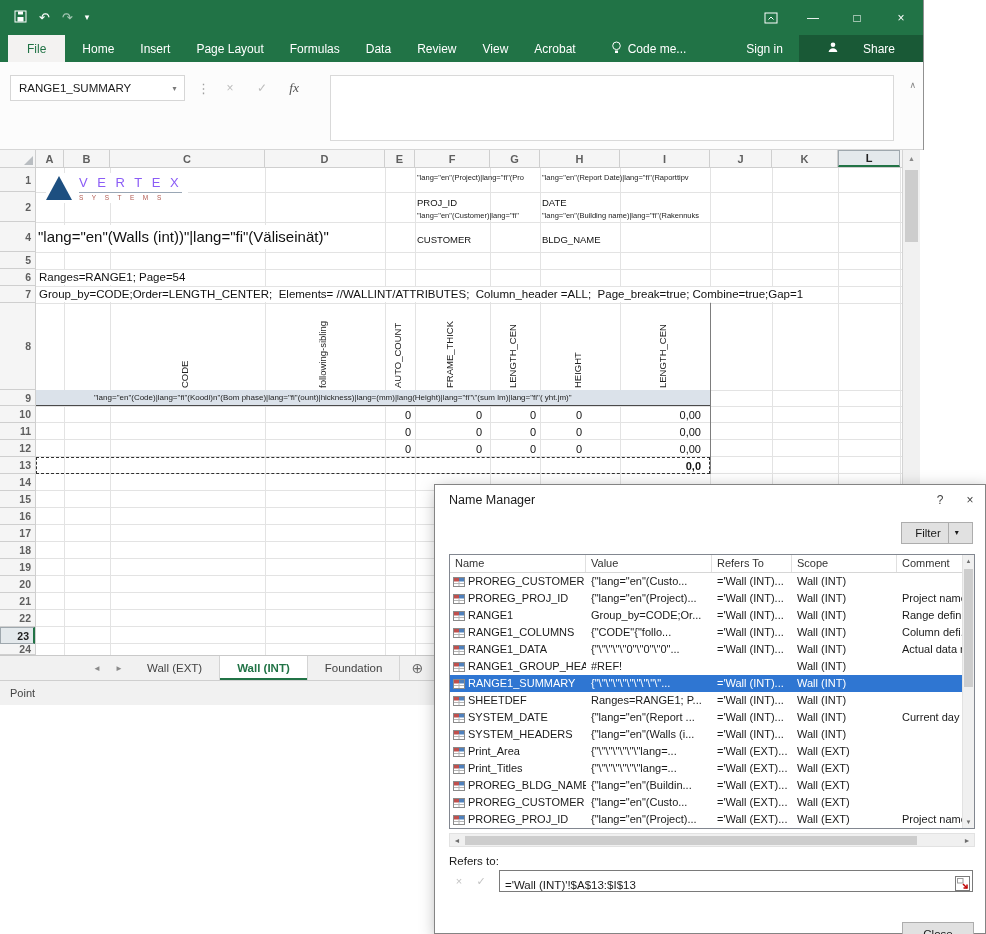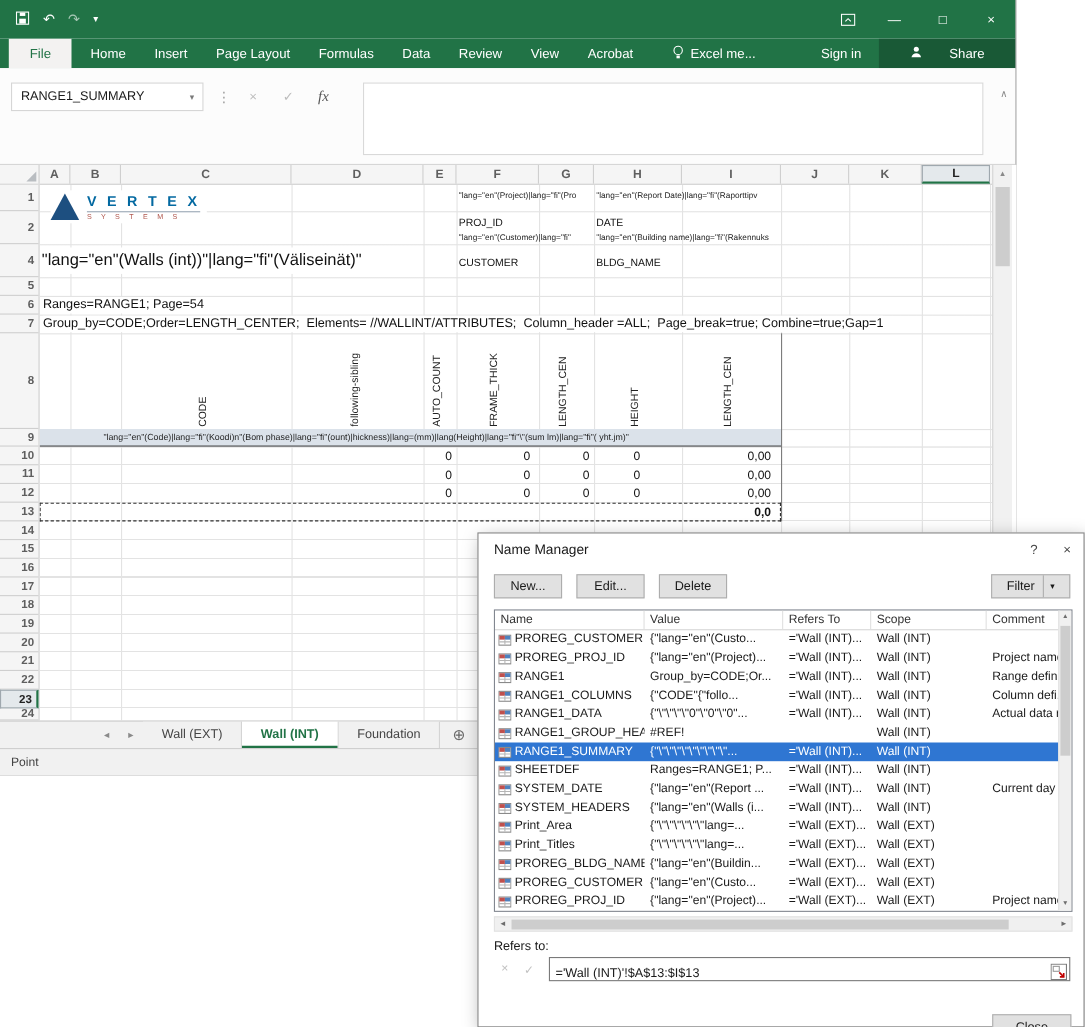--- a/index.html
+++ b/index.html
@@ -75,21 +75,21 @@
       linear-gradient(#e3e3e3,#e3e3e3),linear-gradient(#e3e3e3,#e3e3e3),
       repeating-linear-gradient(to bottom,transparent 0 16px,#e3e3e3 16px 17px);
     background-position:28px 0,74px 0,229px 0,349px 0,379px 0,454px 0,504px 0,584px 0,674px 0,736px 0,802px 0,864px 0,
       0 24px,0 54px,0 84px,0 101px,0 118px,0 135px,0 222px,0 238px,0 238px;
     background-size:1px 100%,1px 100%,1px 100%,1px 100%,1px 100%,1px 100%,1px 100%,1px 100%,1px 100%,1px 100%,1px 100%,1px 100%,
       100% 1px,100% 1px,100% 1px,100% 1px,100% 1px,100% 1px,100% 1px,100% 1px,866px 249px;
     background-repeat:no-repeat}
   .logo{position:absolute;left:10px;top:5px;display:flex;align-items:center;background:#fff;padding:2px 6px 2px 0}
   .logo .tri{width:0;height:0;border-left:13px solid transparent;border-right:13px solid transparent;
     border-bottom:24px solid #1d4f80;margin-right:7px}
-  .logo .brand{font-size:13px;font-weight:bold;color:#0369a1;letter-spacing:3px;white-space:nowrap}
+  .logo .brand{font-size:13px;font-weight:normal;color:#8b5cf6;letter-spacing:3px;white-space:nowrap}
   .logo .sub{font-size:6.5px;color:#b0584f;letter-spacing:3.4px;border-top:1px solid #9aa7b5;margin-top:2px;padding-top:1px;white-space:nowrap}
   .t7{position:absolute;font-size:7.5px;color:#222;white-space:nowrap;overflow:hidden;line-height:10px}
   .t9{position:absolute;font-size:9.5px;color:#111;white-space:nowrap;line-height:12px}
   .cell-title{position:absolute;left:2px;top:57px;font-size:15px;font-weight:500;color:#111;white-space:pre;background:#fff;line-height:24px}
   .row67{position:absolute;left:3px;font-size:11.5px;color:#111;white-space:pre;background:#fff;line-height:15px}
   .rot{position:absolute;top:138px;height:82px;width:16px;writing-mode:vertical-rl;transform:rotate(180deg);
     font-size:9.5px;color:#222;overflow:hidden;white-space:nowrap}
   .band9{position:absolute;left:0;top:222px;width:674px;height:16px;background:#dbe2ea;border-bottom:1px solid #4a4a4a;
     font-size:8px;color:#222;white-space:pre;overflow:hidden;padding-left:58px;line-height:15px}
   .tbl-right{position:absolute;left:674px;top:135px;width:1px;height:171px;background:#7d7d7d}
@@ -198,21 +198,21 @@
     <div class="rtab">Formulas</div>
     <div class="rtab">Data</div>
     <div class="rtab">Review</div>
     <div class="rtab">View</div>
     <div class="rtab">Acrobat</div>
     <div class="tellme">
       <span><svg width="11" height="13" viewBox="0 0 11 13">
             <circle cx="5.5" cy="4.8" r="3.8" fill="none" stroke="#fff"></circle>
             <rect x="4" y="9.5" width="3" height="2.5" fill="#fff"></rect>
           </svg></span>
-      <span>Excel me...</span>
+      <span>Code me...</span>
     </div>
     <div class="ribbon-right">
       <div class="signin">Sign in</div>
       <div class="share">
         <span><svg width="12" height="12" viewBox="0 0 12 12">
               <circle cx="6" cy="3.8" r="2.3" fill="#fff"></circle>
               <path d="M1.6 11c.6-2.6 2.3-3.7 4.4-3.7s3.8 1.1 4.4 3.7z" fill="#fff"></path>
             </svg></span>
         <span>Share</span>
       </div>
@@ -355,25 +355,20 @@
 
 <div class="dialog">
   <div class="dlg-title">
     <span>Name Manager</span>
     <div class="dlg-tbtns">
       <div class="dlg-tbtn">?</div>
       <div class="dlg-tbtn">×</div>
     </div>
   </div>
 
-  <div class="dlg-buttons">
-    <div class="btn">New...</div>
-    <div class="btn">Edit...</div>
-    <div class="btn">Delete</div>
-  </div>
   <div class="btn filter-btn">
     <span>Filter</span>
     <span class="fcaret">▾</span>
   </div>
 
   <div class="nm-list">
     <div class="nm-head">
       <div class="nm-hc cw0">Name</div>
       <div class="nm-hc cw1">Value</div>
       <div class="nm-hc cw2">Refers To</div>

